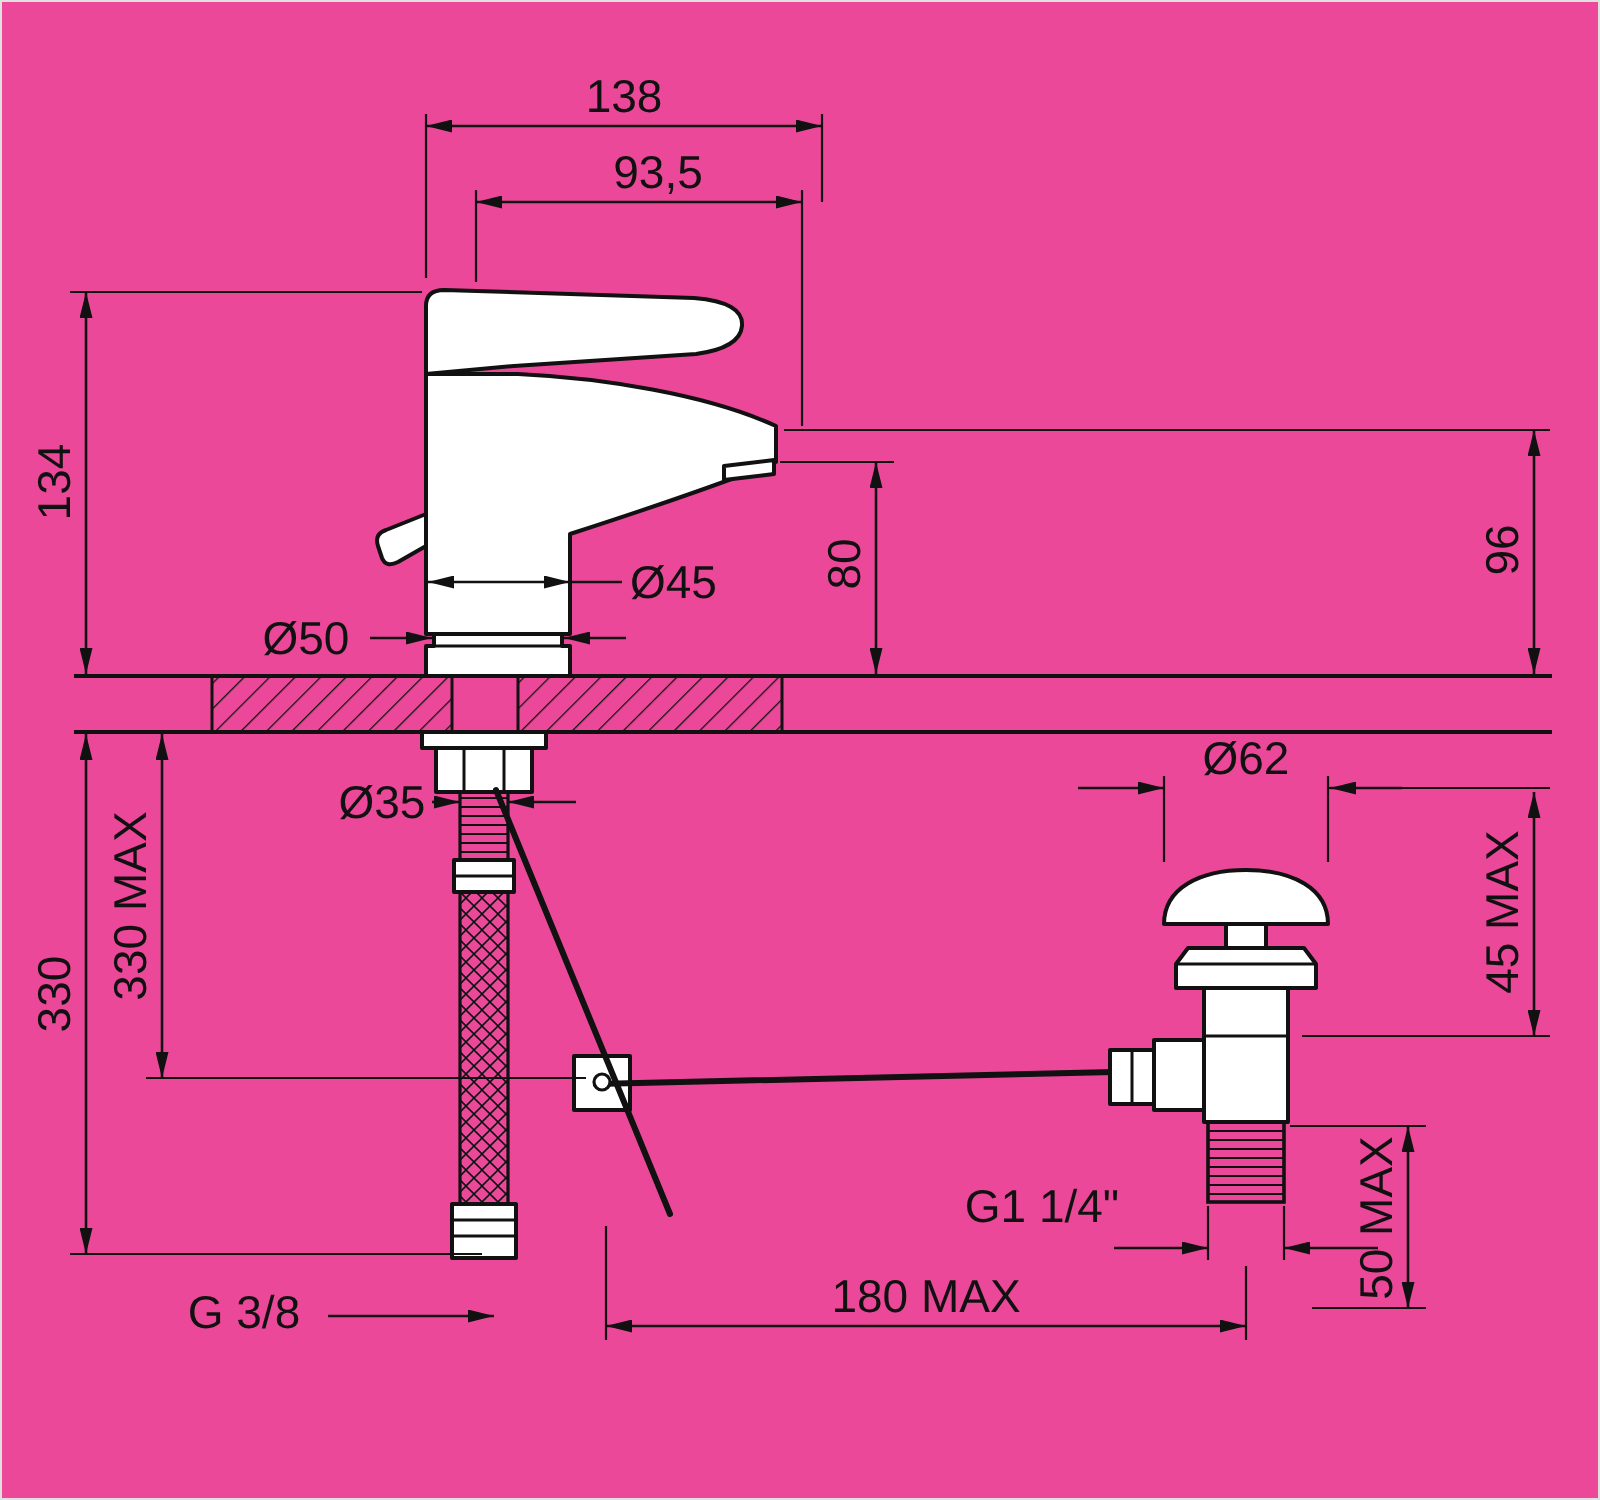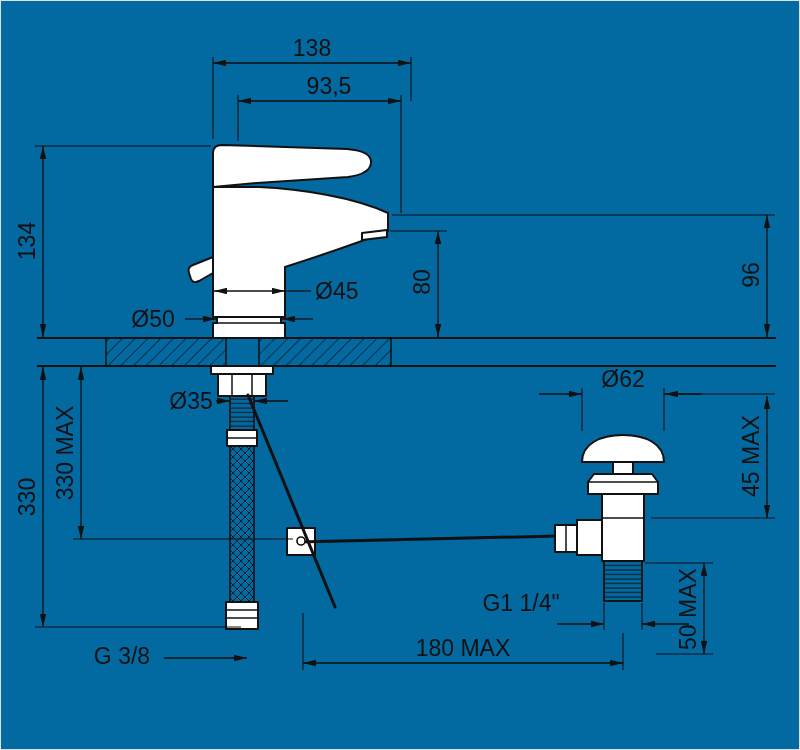--- a/index.html
+++ b/index.html
@@ -1,17 +1,17 @@
 <!DOCTYPE html>
 <html><head>
 <meta charset="utf-8">
 <style>
   html,body{margin:0;padding:0;background:#f6f6f6;}
   .canvas{
-    width:800px;height:750px;margin:0 auto;background:#0369a1;
+    width:800px;height:750px;margin:0 auto;background:#ec4899;
     border:1px solid #e0e0e0;box-sizing:border-box;
     font-family:"Liberation Sans", sans-serif;
   }
   svg text{
     font-family:"Liberation Sans", sans-serif;
     font-size:23px;
     fill:#111;
   }
   .outline{fill:#fff;stroke:#111;stroke-width:2;stroke-linejoin:round;}
   .thin{fill:none;stroke:#111;stroke-width:1.5;}

